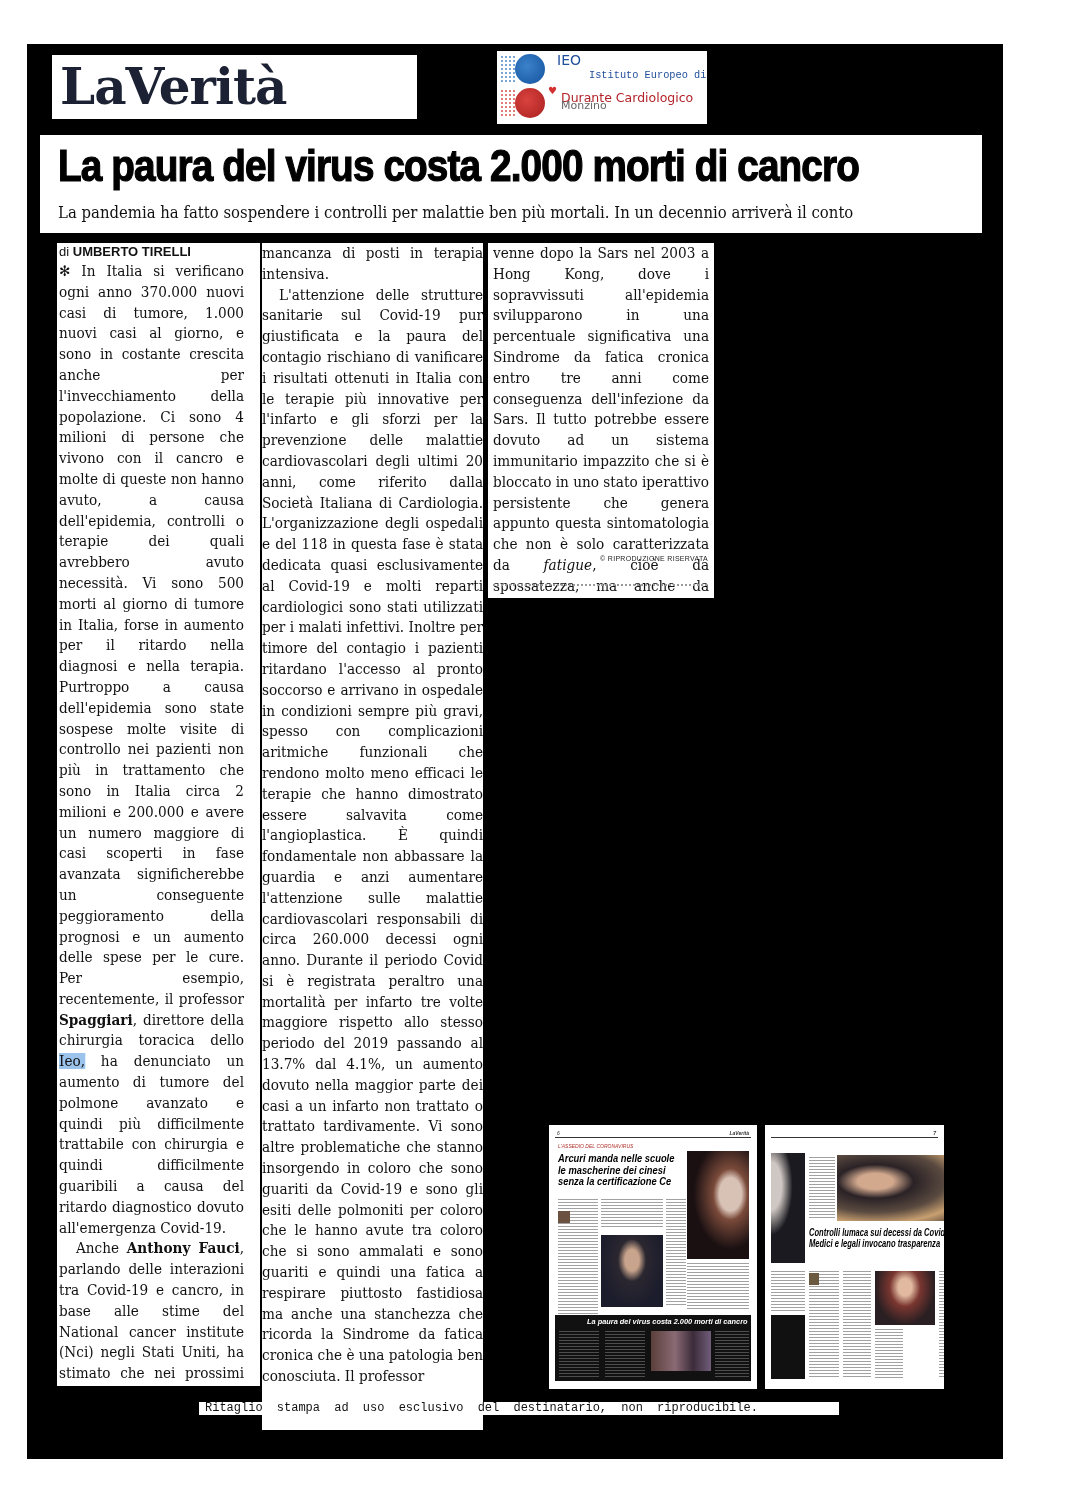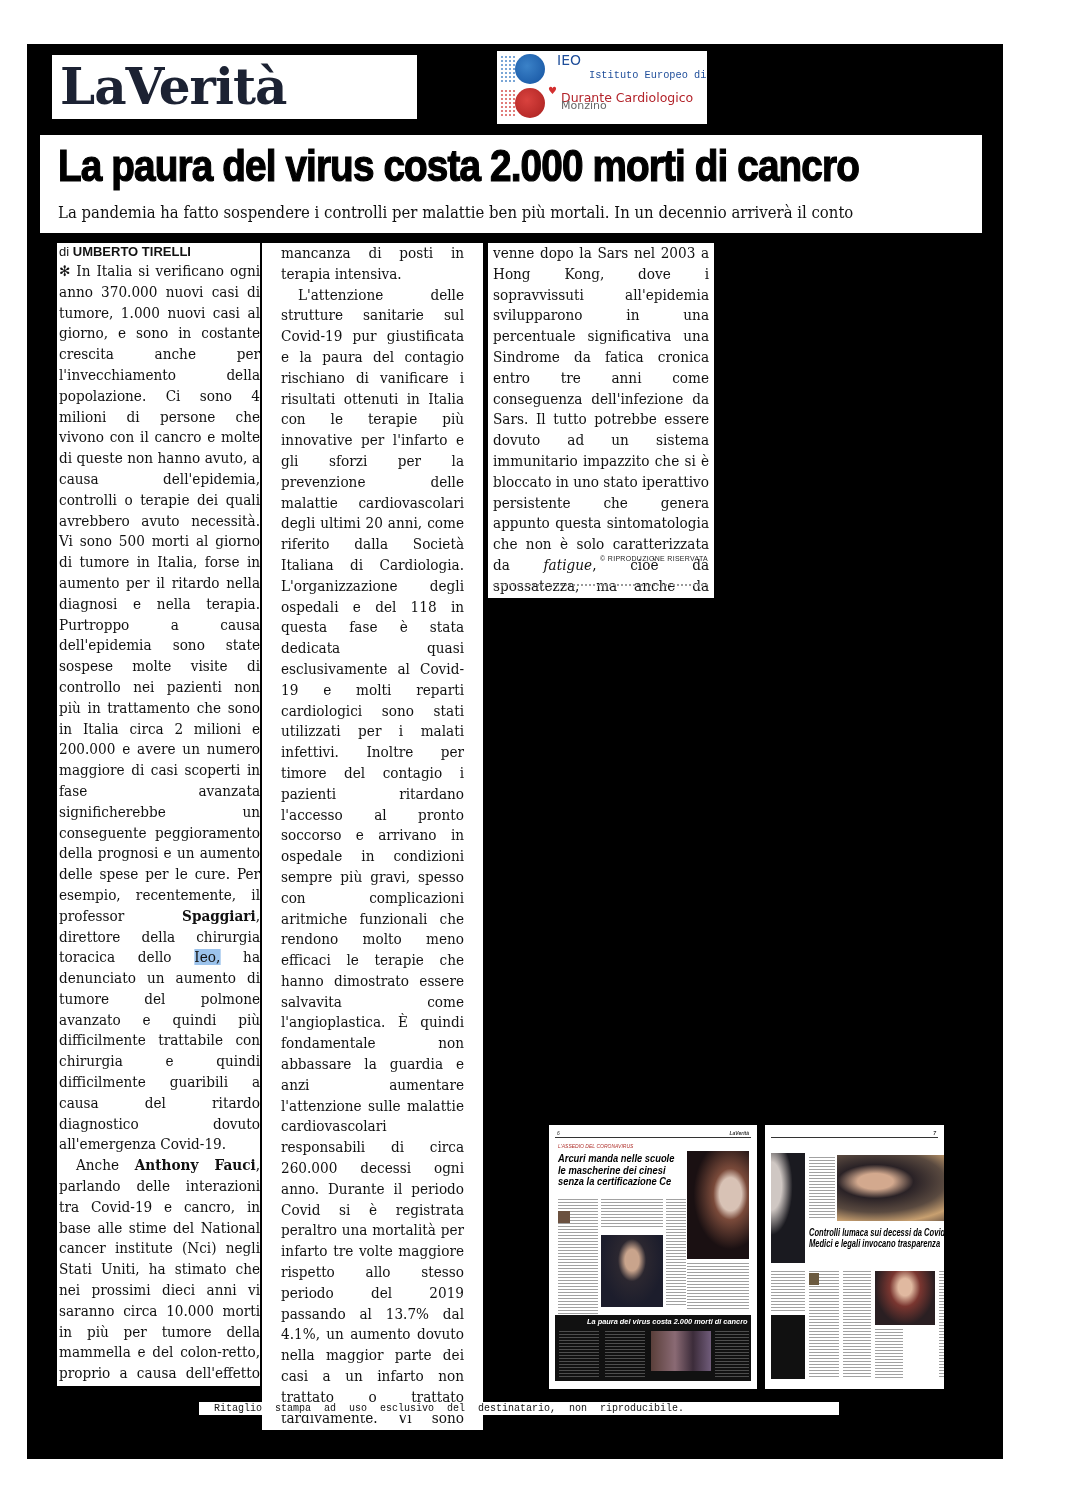--- a/index.html
+++ b/index.html
@@ -15,43 +15,43 @@
   .logo .dots2 { top:38px; background-image:radial-gradient(circle, #e07c7a 1px, transparent 1.3px); }
   .logo .heart { position:absolute; left:51px; top:34px; color:#d32f2f; font-size:10px; font-family:"DejaVu Sans", sans-serif; }
   .logo .ieo { position:absolute; left:60px; top:1px; font-family:"DejaVu Sans", sans-serif; font-size:14px; color:#1f4e9a; }
   .logo .ieo-full { position:absolute; left:60px; top:18px; font-family:Liberation Mono, monospace; font-size:10.3px; color:#1f4e9a; white-space:nowrap;margin-left:32px; }
   .logo .ccm { position:absolute; left:64px; top:39px; font-family:"DejaVu Sans", sans-serif; font-size:12.5px; color:#b3232a; white-space:nowrap; }
   .logo .monz { position:absolute; left:64px; top:48px; font-family:"DejaVu Sans", sans-serif; font-size:11px; color:#666; }
   .headbox { position:absolute; left:40px; top:135px; width:942px; height:98px; background:#fff; }
   .headline { position:absolute; left:18px; top:6px; font-family:"Liberation Sans", sans-serif; font-weight:bold; font-size:44px; color:#000; transform:scaleX(0.88); transform-origin:left top; white-space:nowrap; letter-spacing:-1px; -webkit-text-stroke:1.2px #000; }
   .subhead { position:absolute; left:18px; top:68px; font-family:"DejaVu Serif", serif; font-size:16px; color:#111; white-space:nowrap; transform:scaleX(0.93); transform-origin:left top; }
   .col { position:absolute; background:#fff; font-family:"DejaVu Serif", serif; font-size:14.5px; line-height:20.8px; color:#111; text-align:justify; overflow:hidden; box-sizing:border-box; }
-  .col1 { left:57px; top:243px; width:203px; height:1143px; padding:0 0 0 2px; }
-  .col2 { left:262px; top:243px; width:221px; height:1187px; padding:0 19px; }
+  .col1 { left:57px; top:243px; width:203px; height:1143px; padding:0 16px 0 2px; }
+  .col2 { left:262px; top:243px; width:221px; height:1187px; padding:0 0; }
   .col3 { left:488px; top:243px; width:226px; height:355px; padding:0 5px; }
   .col p { margin:0; transform:scaleX(0.94); transform-origin:left top; width:106.4%; }
   .byline { font-family:"Liberation Sans", sans-serif; font-size:13px; font-weight:bold; margin:0 0 0 0; line-height:18px; }
   .byline .di { font-weight:normal; }
   .hl { background:#9cc3ec; }
   .indent { text-indent:18px; }
   .copyright { position:absolute; right:6px; bottom:28px; font-family:"Liberation Sans", sans-serif; font-size:7px; letter-spacing:0.3px; color:#222; }
   .dotted { position:absolute; left:5px; right:5px; bottom:12px; height:2px; background-image:repeating-linear-gradient(90deg,#999 0 2px, transparent 2px 4px); }
   .thumb { position:absolute; background:#fff; overflow:hidden; }
   .thumb1 { left:549px; top:1125px; width:208px; height:264px; }
   .thumb2 { left:765px; top:1125px; width:179px; height:264px; }
   .thumb .inner { position:absolute; left:6px; top:8px; right:6px; bottom:8px;font-style:italic; }
   .thumb .topline { position:absolute; left:0; right:0; top:4px; height:1px; background:#333; }
   .thumb .tag { position:absolute; font-family:"Liberation Sans", sans-serif; font-size:5px; color:#333; }
   .thumb .kicker { position:absolute; left:3px; top:10px; font-family:"Liberation Sans", sans-serif; font-size:5px; color:#b0322d; white-space:nowrap; }
   .thumb .t-title { position:absolute; font-family:"Liberation Sans", sans-serif; font-weight:bold; color:#000; line-height:1.05; white-space:pre; transform-origin:left top; }
   .txtblk { position:absolute; background-image:repeating-linear-gradient(180deg,#8a8a8a 0 1px, transparent 1px 3px); opacity:0.8; }
   .photo { position:absolute; }
   .darkbar { position:absolute; background:#111; }
   .barlabel { position:absolute; font-family:"Liberation Sans", sans-serif; font-weight:bold; color:#fff; font-size:7.4px; white-space:nowrap; }
-  .footer { position:absolute; left:199px; top:1402px; width:640px; height:13px; background:#fff; font-family:"Liberation Mono", monospace; font-size:10px; line-height:13px; color:#111; white-space:pre; word-spacing:7px; padding-left:15px; box-sizing:border-box; }
+  .footer { position:absolute; left:199px; top:1402px; width:640px; height:13px; background:#fff; font-family:"Liberation Mono", monospace; font-size:12px; line-height:13px; color:#111; white-space:pre; word-spacing:7px; padding-left:6px; box-sizing:border-box; }
 </style>
 </head>
 <body>
 
 <div class="sheet"></div>
 
 <div class="masthead">
   <span>LaVerità</span>
 </div>
 

